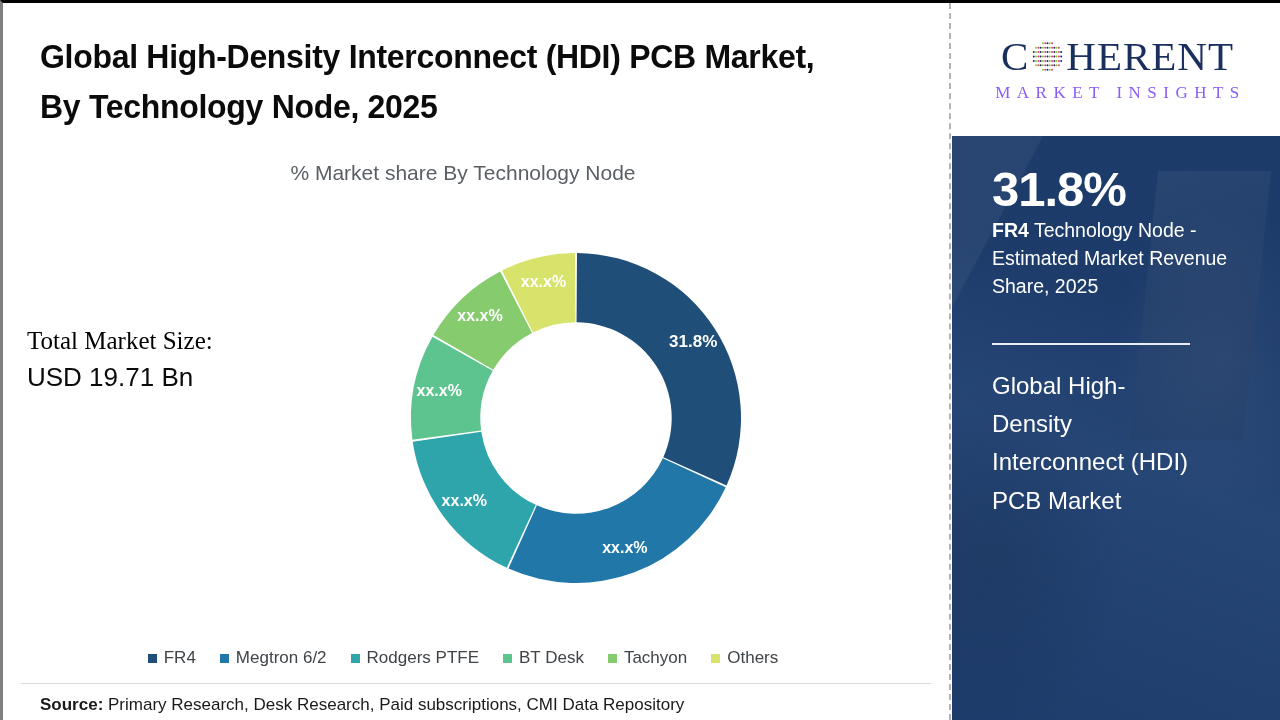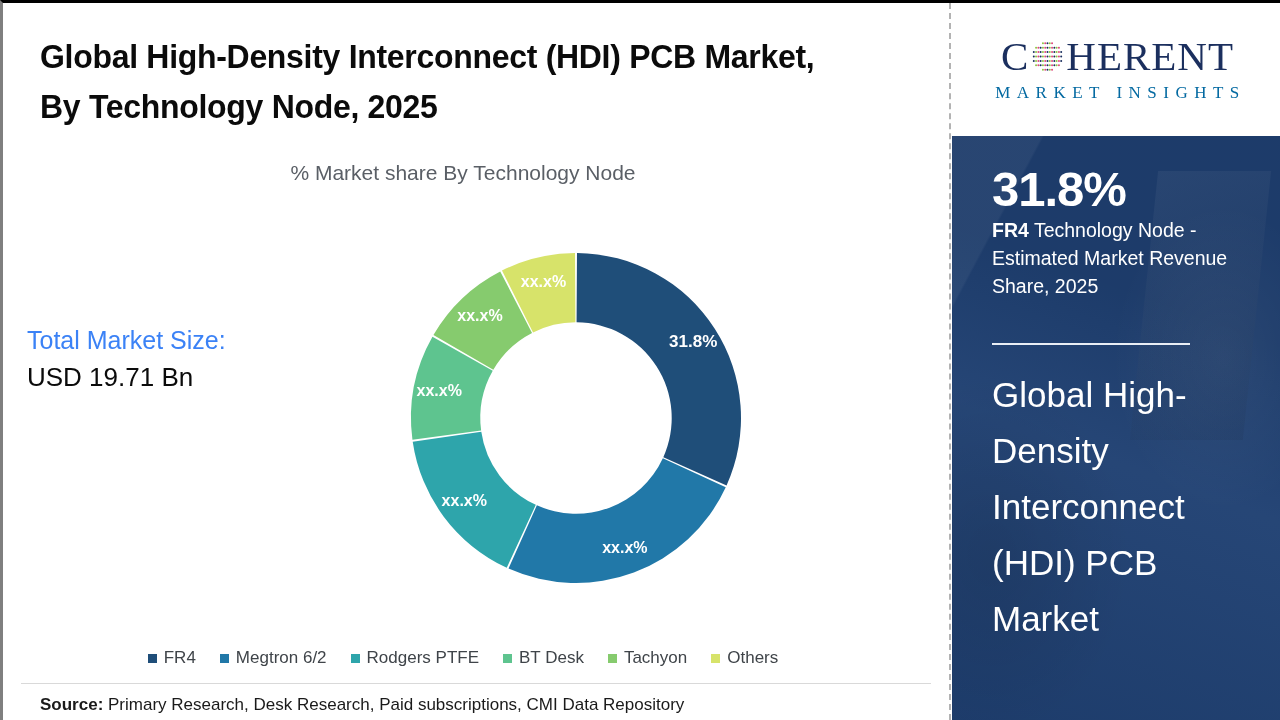--- a/index.html
+++ b/index.html
@@ -28,21 +28,21 @@
     font-family:"Liberation Sans","DejaVu Sans",sans-serif;
     transform:scaleX(.94);transform-origin:left top;
   }
   .subtitle{
     position:absolute;left:0;top:158px;width:920px;text-align:center;
     font-size:21px;color:#5a5f66;font-weight:400;
   }
   .totals{
     position:absolute;left:24px;top:320px;width:300px;
   }
-  .totals .t1{font-size:25px;color:#3b82f6;line-height:1.42;}
+  .totals .t1{font-size:25px;color:#000000;line-height:1.42;font-family:Liberation Serif, serif;}
   .totals .t2{font-size:26px;color:#0b0b0b;font-weight:normal;line-height:1.42;}
 
   
   .chart-wrap{position:absolute;left:380px;top:222px;width:386px;height:390px;}
   .chart-wrap svg{display:block;}
   .slice-label{
     font-family:"Liberation Sans","DejaVu Sans",sans-serif;
     font-size:16px;font-weight:bold;fill:#ffffff;
     text-anchor:middle;dominant-baseline:middle;
   }
@@ -81,21 +81,21 @@
     display:flex;align-items:center;justify-content:center;
     font-family:"Liberation Serif","DejaVu Serif",serif;
     font-size:41px;color:#1b2f5e;letter-spacing:1px;line-height:1;
   }
   .logo-globe{
     width:35px;height:35px;margin:0 1px;position:relative;display:inline-block;
     border-radius:50%;overflow:hidden;
   }
   .logo-line2{
     font-family:"Liberation Serif","DejaVu Serif",serif;
-    font-size:17px;color:#0369a1;letter-spacing:6.5px;margin-top:6px;
+    font-size:17px;color:#8b5cf6;letter-spacing:6.5px;margin-top:6px;
     padding-left:6px;
   }
 
   .panel{
     position:absolute;left:949px;top:133px;width:331px;height:584px;
     background:#1f4072;overflow:hidden;
   }
   .panel-bg{
     position:absolute;inset:0;
     background:
@@ -115,21 +115,21 @@
     font-size:49px;font-weight:bold;color:#ffffff;line-height:1.05;letter-spacing:-1px;
   }
   .stat-desc{
     font-size:19.5px;color:#ffffff;line-height:1.42;margin-top:2px;max-width:252px;
   }
   .stat-desc b{font-weight:bold;}
   .panel-rule{
     width:198px;height:2px;background:#e9eef5;margin:42px 0 0 0;
   }
   .panel-title{
-    font-size:35px;color:#ffffff;line-height:1.6;margin-top:22px;max-width:200px;
+    font-size:24px;color:#ffffff;line-height:1.6;margin-top:22px;max-width:200px;
     font-weight:400;
   }
 </style>
 </head>
 <body>
 
 <div id="root">
 
   <div class="main">
 

